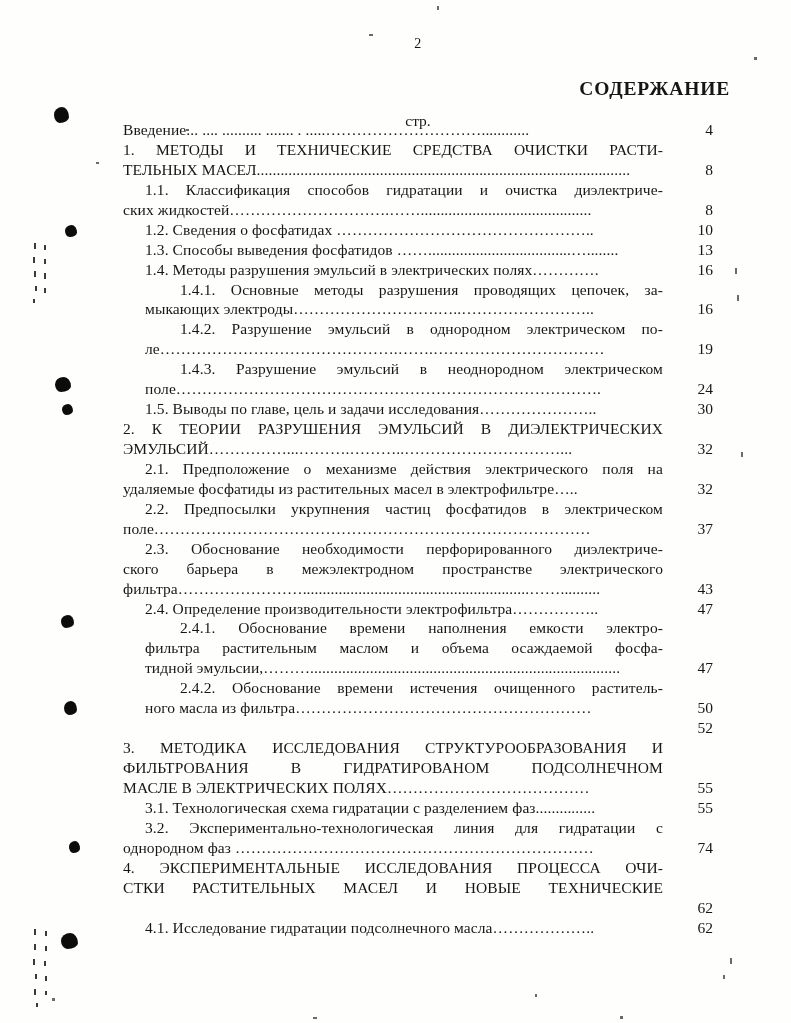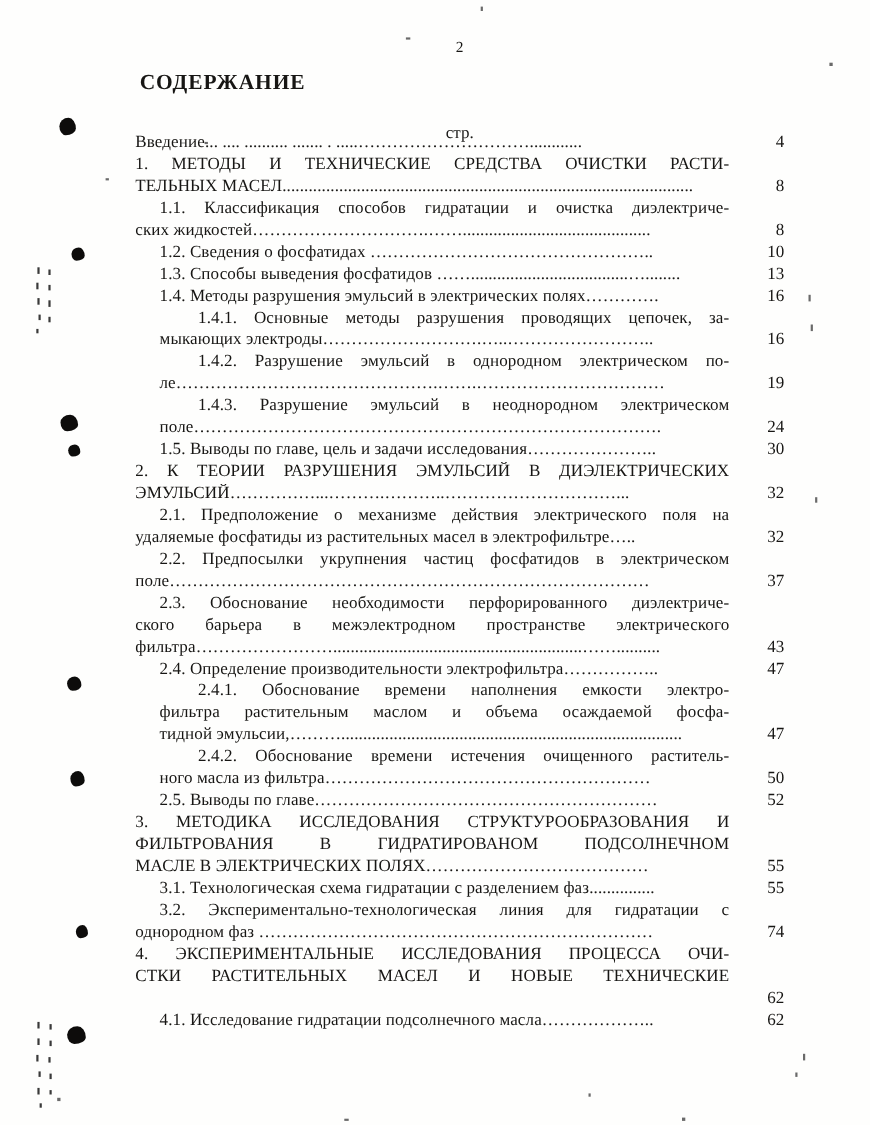--- a/index.html
+++ b/index.html
@@ -1,21 +1,21 @@
 <!DOCTYPE html>
 <html><head>
 <meta charset="utf-8">
 <style>
   html,body{margin:0;padding:0;background:#ffffff;}
   .page{position:relative;width:791px;height:1023px;background:#fefefdff;
         font-family:"Liberation Serif", serif;color:#171614;overflow:hidden;}
   .pagenum{position:absolute;top:36px;left:123px;width:590px;text-align:center;
            font-size:14px;letter-spacing:.5px;}
-  .title{position:absolute;top:61px;left:123px;width:590px;text-align:left;
-         font-size:19.5px;font-weight:bold;letter-spacing:.8px;margin:4px;}
+  .title{position:absolute;top:61px;left:123px;width:590px;text-align:right;
+         font-size:19.5px;font-weight:bold;letter-spacing:.8px;margin:17px;}
   .strhdr{position:absolute;top:112px;left:123px;width:590px;text-align:center;
           font-size:15.5px;}
   .toc{position:absolute;top:121px;left:123px;width:590px;font-size:15.5px;}
   .line{display:flex;align-items:baseline;height:19.95px;}
   .txt{display:block;width:540px;box-sizing:border-box;
        white-space:nowrap;overflow:hidden;letter-spacing:.1px;}
   .txt.j{white-space:normal;text-align:justify;text-align-last:justify;overflow:hidden;height:19.95px;}
   .txt.i1{padding-left:22px;}
   .txt.i2{padding-left:57px;}
   .pg{display:block;flex:1;text-align:right;}
@@ -145,21 +145,20 @@
       </div>
       <div class="line">
         <span class="txt i2 j">2.4.2. Обоснование времени истечения очищенного раститель-</span>
         <span class="pg"></span>
       </div>
       <div class="line">
         <span class="txt i1">ного масла из фильтра…………………………………………………</span>
         <span class="pg">50</span>
       </div>
       <div class="line">
-        <span class="txt i1">2.5. Выводы по главе……………………………………………………</span>
         <span class="pg">52</span>
       </div>
       <div class="line">
         <span class="txt i0 j">3. МЕТОДИКА ИССЛЕДОВАНИЯ СТРУКТУРООБРАЗОВАНИЯ И</span>
         <span class="pg"></span>
       </div>
       <div class="line">
         <span class="txt i0 j">ФИЛЬТРОВАНИЯ В ГИДРАТИРОВАНОМ ПОДСОЛНЕЧНОМ</span>
         <span class="pg"></span>
       </div>

